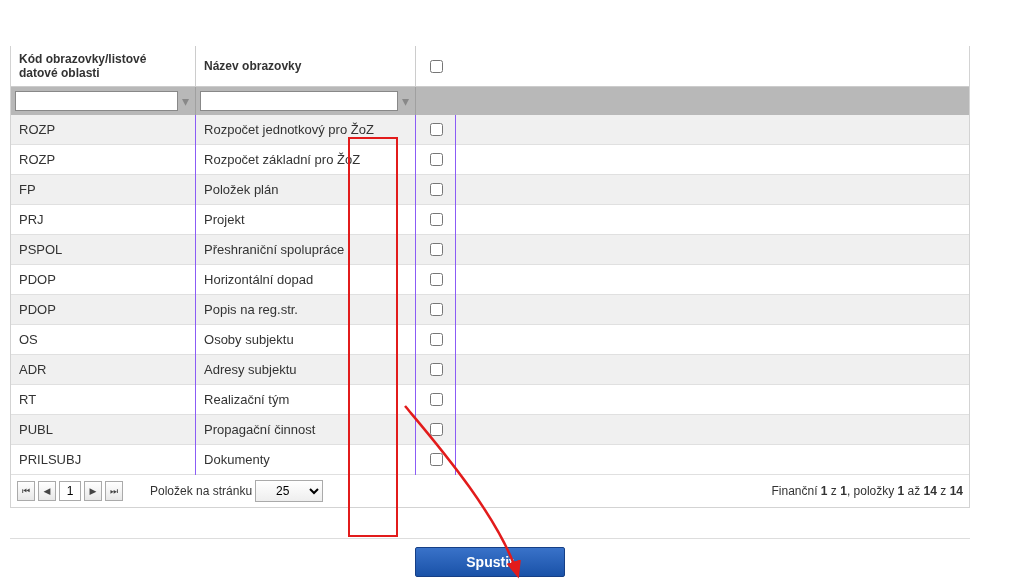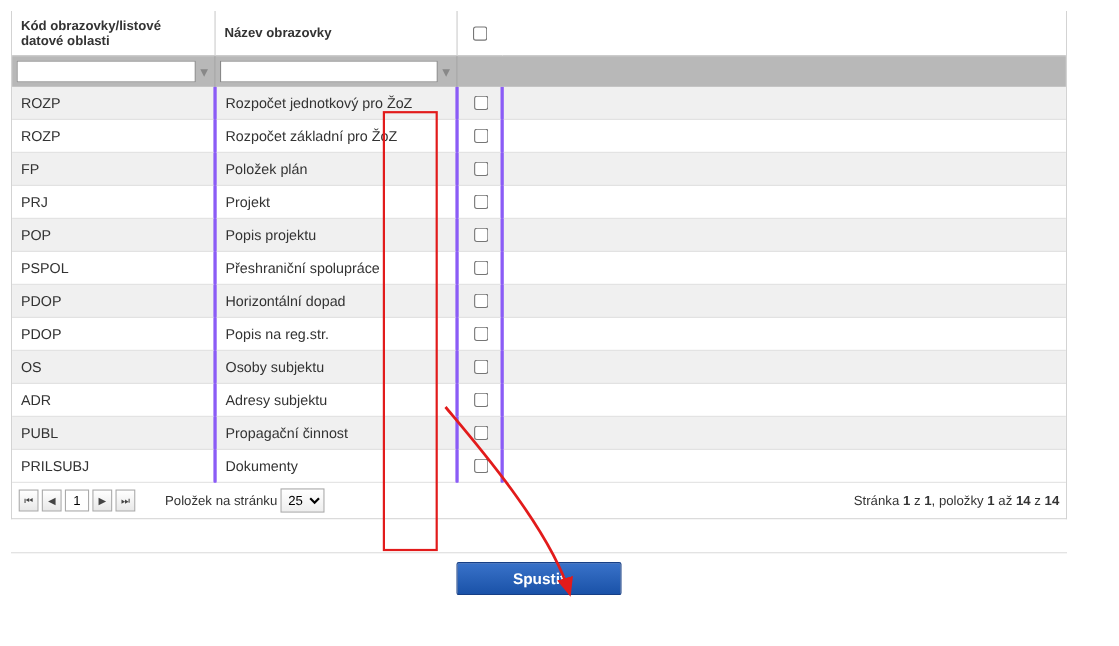--- a/index.html
+++ b/index.html
@@ -8,20 +8,21 @@
     font-family: Arial, sans-serif;
     font-size: 13px;
     color: #333;
     background: #fff;
     padding: 10px;
   }
   .table-wrapper {
     border: 1px solid #d3d3d3;
     border-top: none;
     width: 960px;
+    margin-top: 36px;
   }
   table {
     width: 100%;
     border-collapse: collapse;
   }
   thead th {
     background: #fff;
     border: 1px solid #ccc;
     border-top: none;
     font-weight: bold;
@@ -55,21 +56,21 @@
     color: #888;
     font-size: 14px;
     cursor: pointer;
     padding: 0 2px;
   }
   tbody tr {
     border-bottom: 1px solid #e0e0e0;
   }
   tbody td {
     padding: 5px 8px;
-    border-right: 3px solid #8b5cf6;
+    border-right: 1px solid #8b5cf6;
     font-size: 13px;
     color: #333;
   }
   tbody td:last-child { border-right: none; }
   tbody tr:nth-child(odd) { background: #f0f0f0; }
   tbody tr:nth-child(even) { background: #fff; }
   .cb-cell { width: 40px; text-align: left; padding-left: 10px; }
   .cb-cell input { width: 13px; height: 13px; }
   .col-code { width: 100px; }
   .col-name { width: 220px; }
@@ -104,21 +105,21 @@
     height: 20px;
     border: 1px solid #aaa;
     text-align: center;
     font-size: 12px;
   }
   .pp-select {
     height: 22px;
     border: 1px solid #aaa;
     background: linear-gradient(#fff,#eee);
     font-size: 12px;
-    padding: 0 2px;
+    padding: 0 16px;
   }
   .run-bar {
     width: 960px;
     margin-top: 30px;
     border-top: 1px solid #ddd;
     padding-top: 8px;
     text-align: center;
   }
   .run-btn {
     display: inline-block;
@@ -201,26 +202,20 @@
             <td class="cb-cell"><input type="checkbox" style=""></td>
             <td></td>
           </tr>
           <tr>
             <td>PRJ</td>
             <td>Projekt</td>
             <td class="cb-cell"><input type="checkbox" style=""></td>
             <td></td>
           </tr>
           <tr>
-            <td>POP</td>
-            <td>Popis projektu</td>
-            <td class="cb-cell"><input type="checkbox" style=""></td>
-            <td></td>
-          </tr>
-          <tr>
             <td>PSPOL</td>
             <td>Přeshraniční spolupráce</td>
             <td class="cb-cell"><input type="checkbox" style=""></td>
             <td></td>
           </tr>
           <tr>
             <td>PDOP</td>
             <td>Horizontální dopad</td>
             <td class="cb-cell"><input type="checkbox" style=""></td>
             <td></td>
@@ -233,20 +228,26 @@
           </tr>
           <tr>
             <td>OS</td>
             <td>Osoby subjektu</td>
             <td class="cb-cell"><input type="checkbox" style=""></td>
             <td></td>
           </tr>
           <tr>
             <td>ADR</td>
             <td>Adresy subjektu</td>
+            <td class="cb-cell"><input type="checkbox" style=""></td>
+            <td></td>
+          </tr>
+          <tr>
+            <td>RT</td>
+            <td>Realizační tým</td>
             <td class="cb-cell"><input type="checkbox" style=""></td>
             <td></td>
           </tr>
           <tr>
             <td>PUBL</td>
             <td>Propagační činnost</td>
             <td class="cb-cell"><input type="checkbox" style=""></td>
             <td></td>
           </tr>
           <tr>
@@ -264,21 +265,21 @@
         <span class="pg-btn">◀</span>
         <input class="pg-input" value="1" style="">
         <span class="pg-btn">▶</span>
         <span class="pg-btn" style="margin-right:24px">⏭</span>
         <span>Položek na stránku</span>
         <select class="pp-select">
           <option>25</option>
         </select>
       </div>
       <div>
-        <span>Stránka </span><b>1</b><span> z </span><b>1</b><span>, položky </span><b>1</b><span> až </span><b>14</b><span> z </span><b>14</b>
+        <span>Finanční </span><b>1</b><span> z </span><b>1</b><span>, položky </span><b>1</b><span> až </span><b>14</b><span> z </span><b>14</b>
       </div>
     </div>
   </div>
 
   <div class="run-bar">
     <button class="run-btn">Spustit</button>
   </div>
 
   <div class="annot" style="top:91px; left:338px; width:50px; height:400px;"></div>
   <div class="annot" style="top:541px; left:404px; width:170px; height:34px;"></div>

